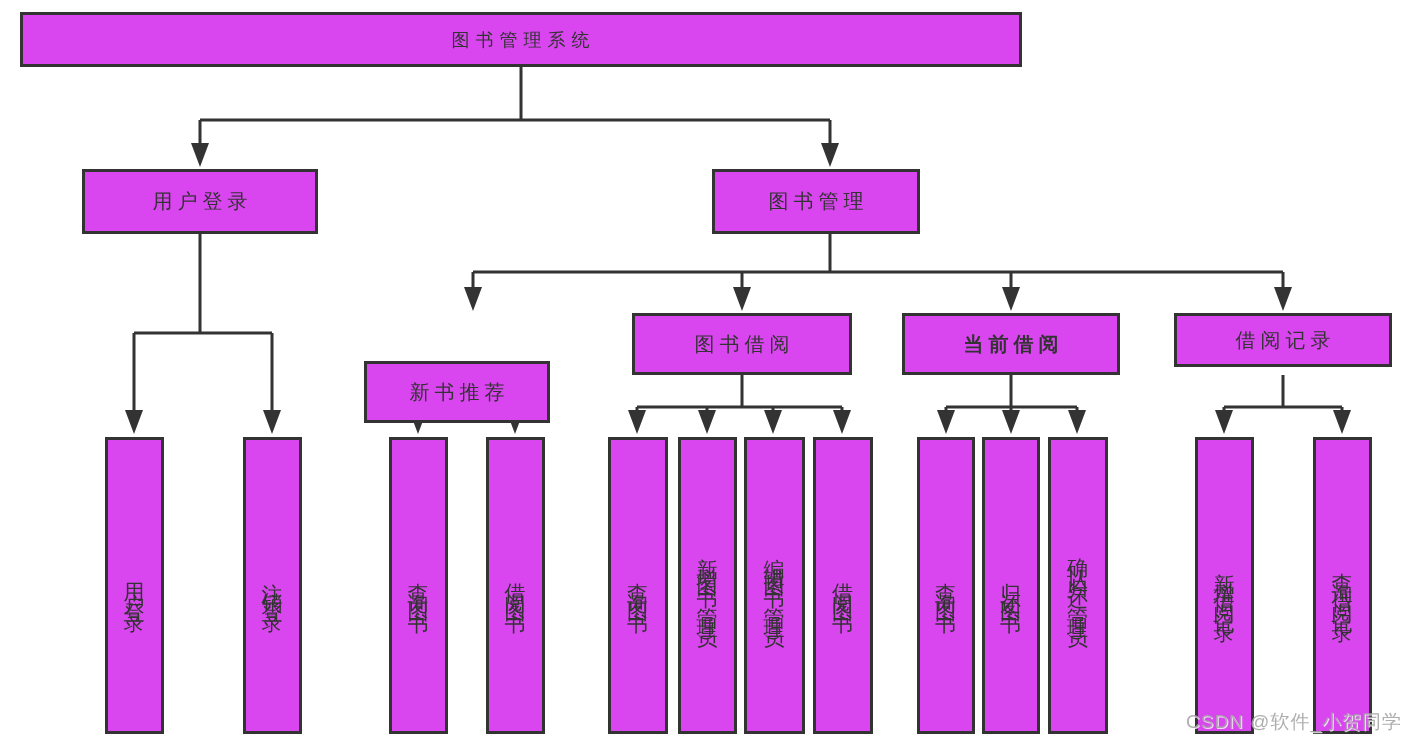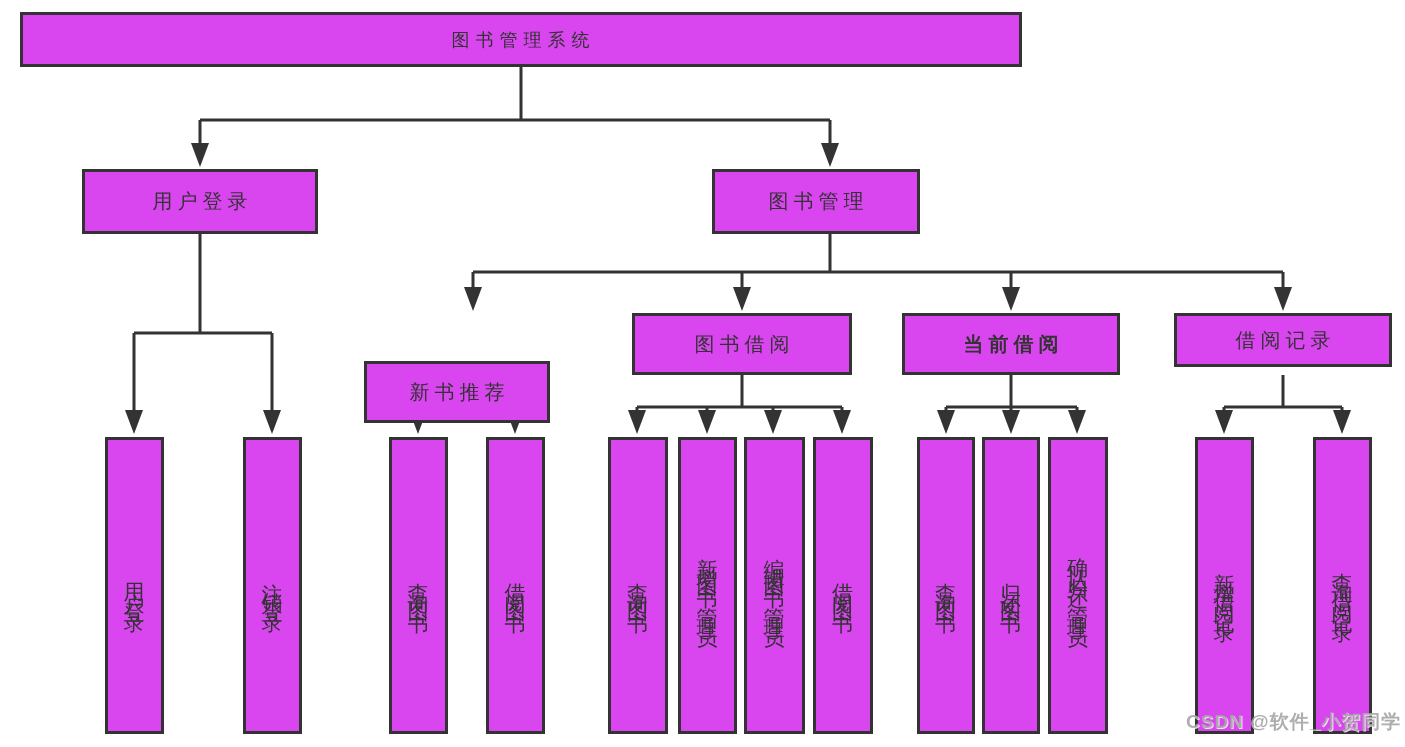--- a/index.html
+++ b/index.html
@@ -63,21 +63,20 @@
   }
   .watermark {
     position: absolute;
     left: 1186px;
     top: 709px;
     font-size: 19px;
     letter-spacing: 1px;
     color: rgba(165,165,165,0.9);
     white-space: nowrap;
     text-shadow: 1px 1px 0 rgba(255,255,255,0.8);
-    font-weight: bold;
   }
 </style>
 </head>
 <body>
 
 <div id="canvas">
 
   <svg id="connectors" viewBox="0 0 1405 747" xmlns="http://www.w3.org/2000/svg">
 
     <path d="M521 67 V120 M200 120 H830 M200 120 V145 M830 120 V145"></path>

